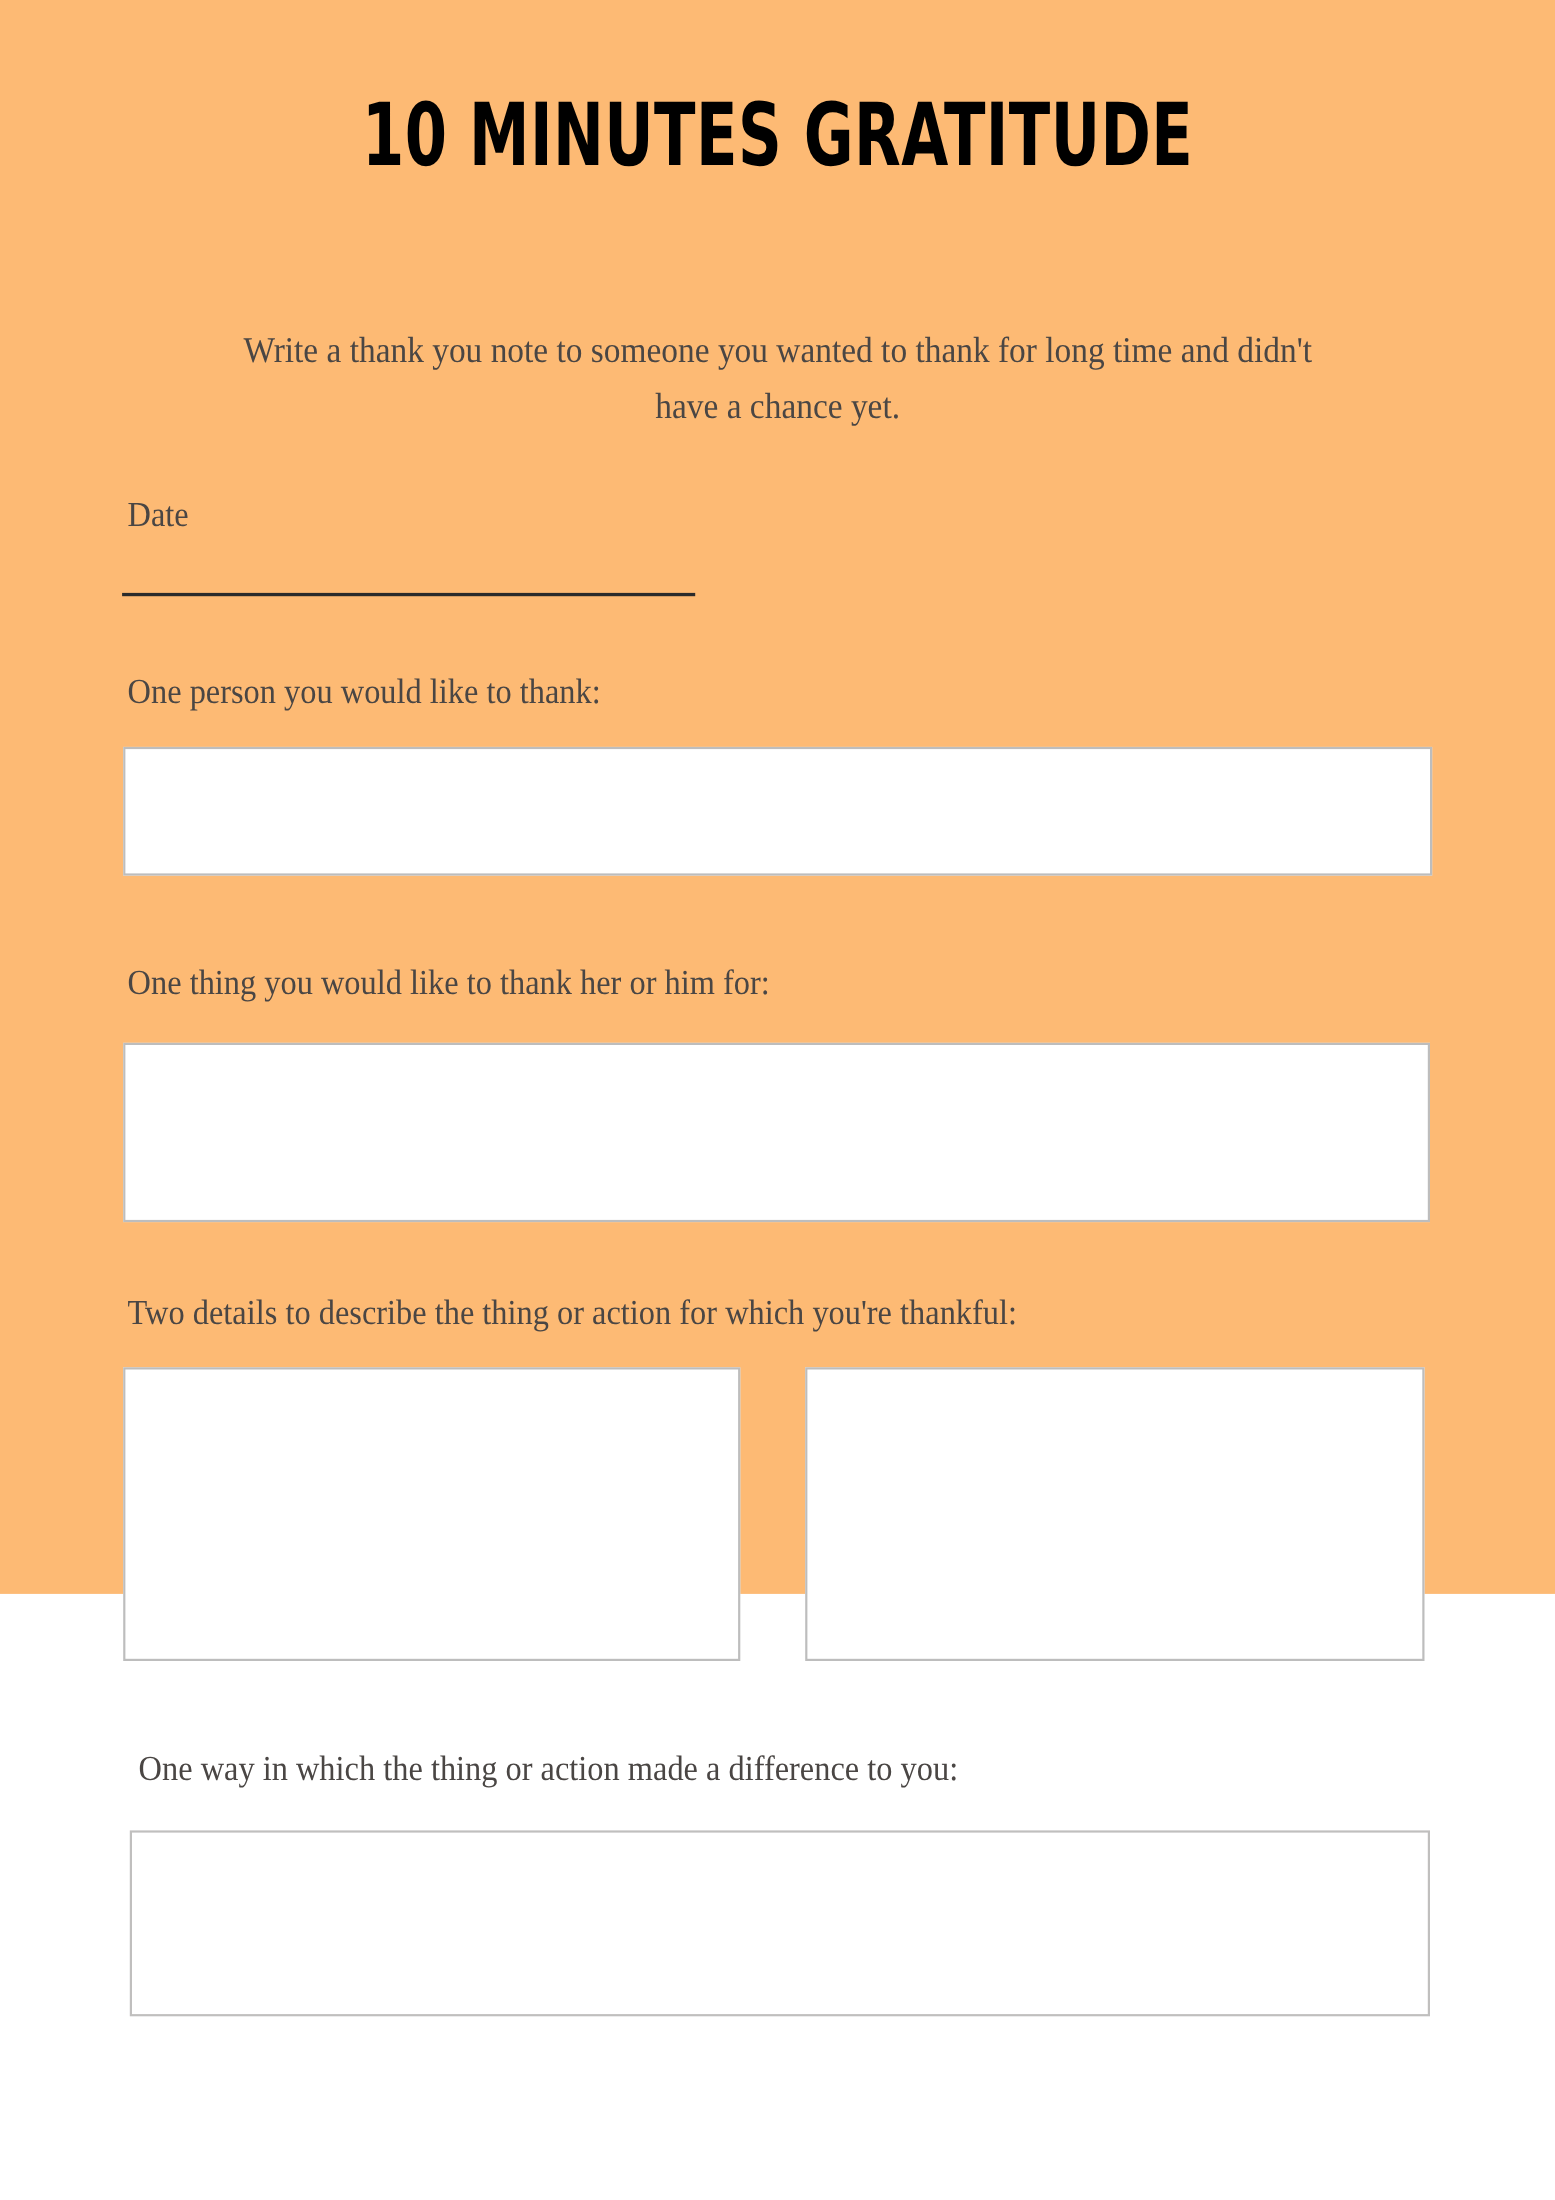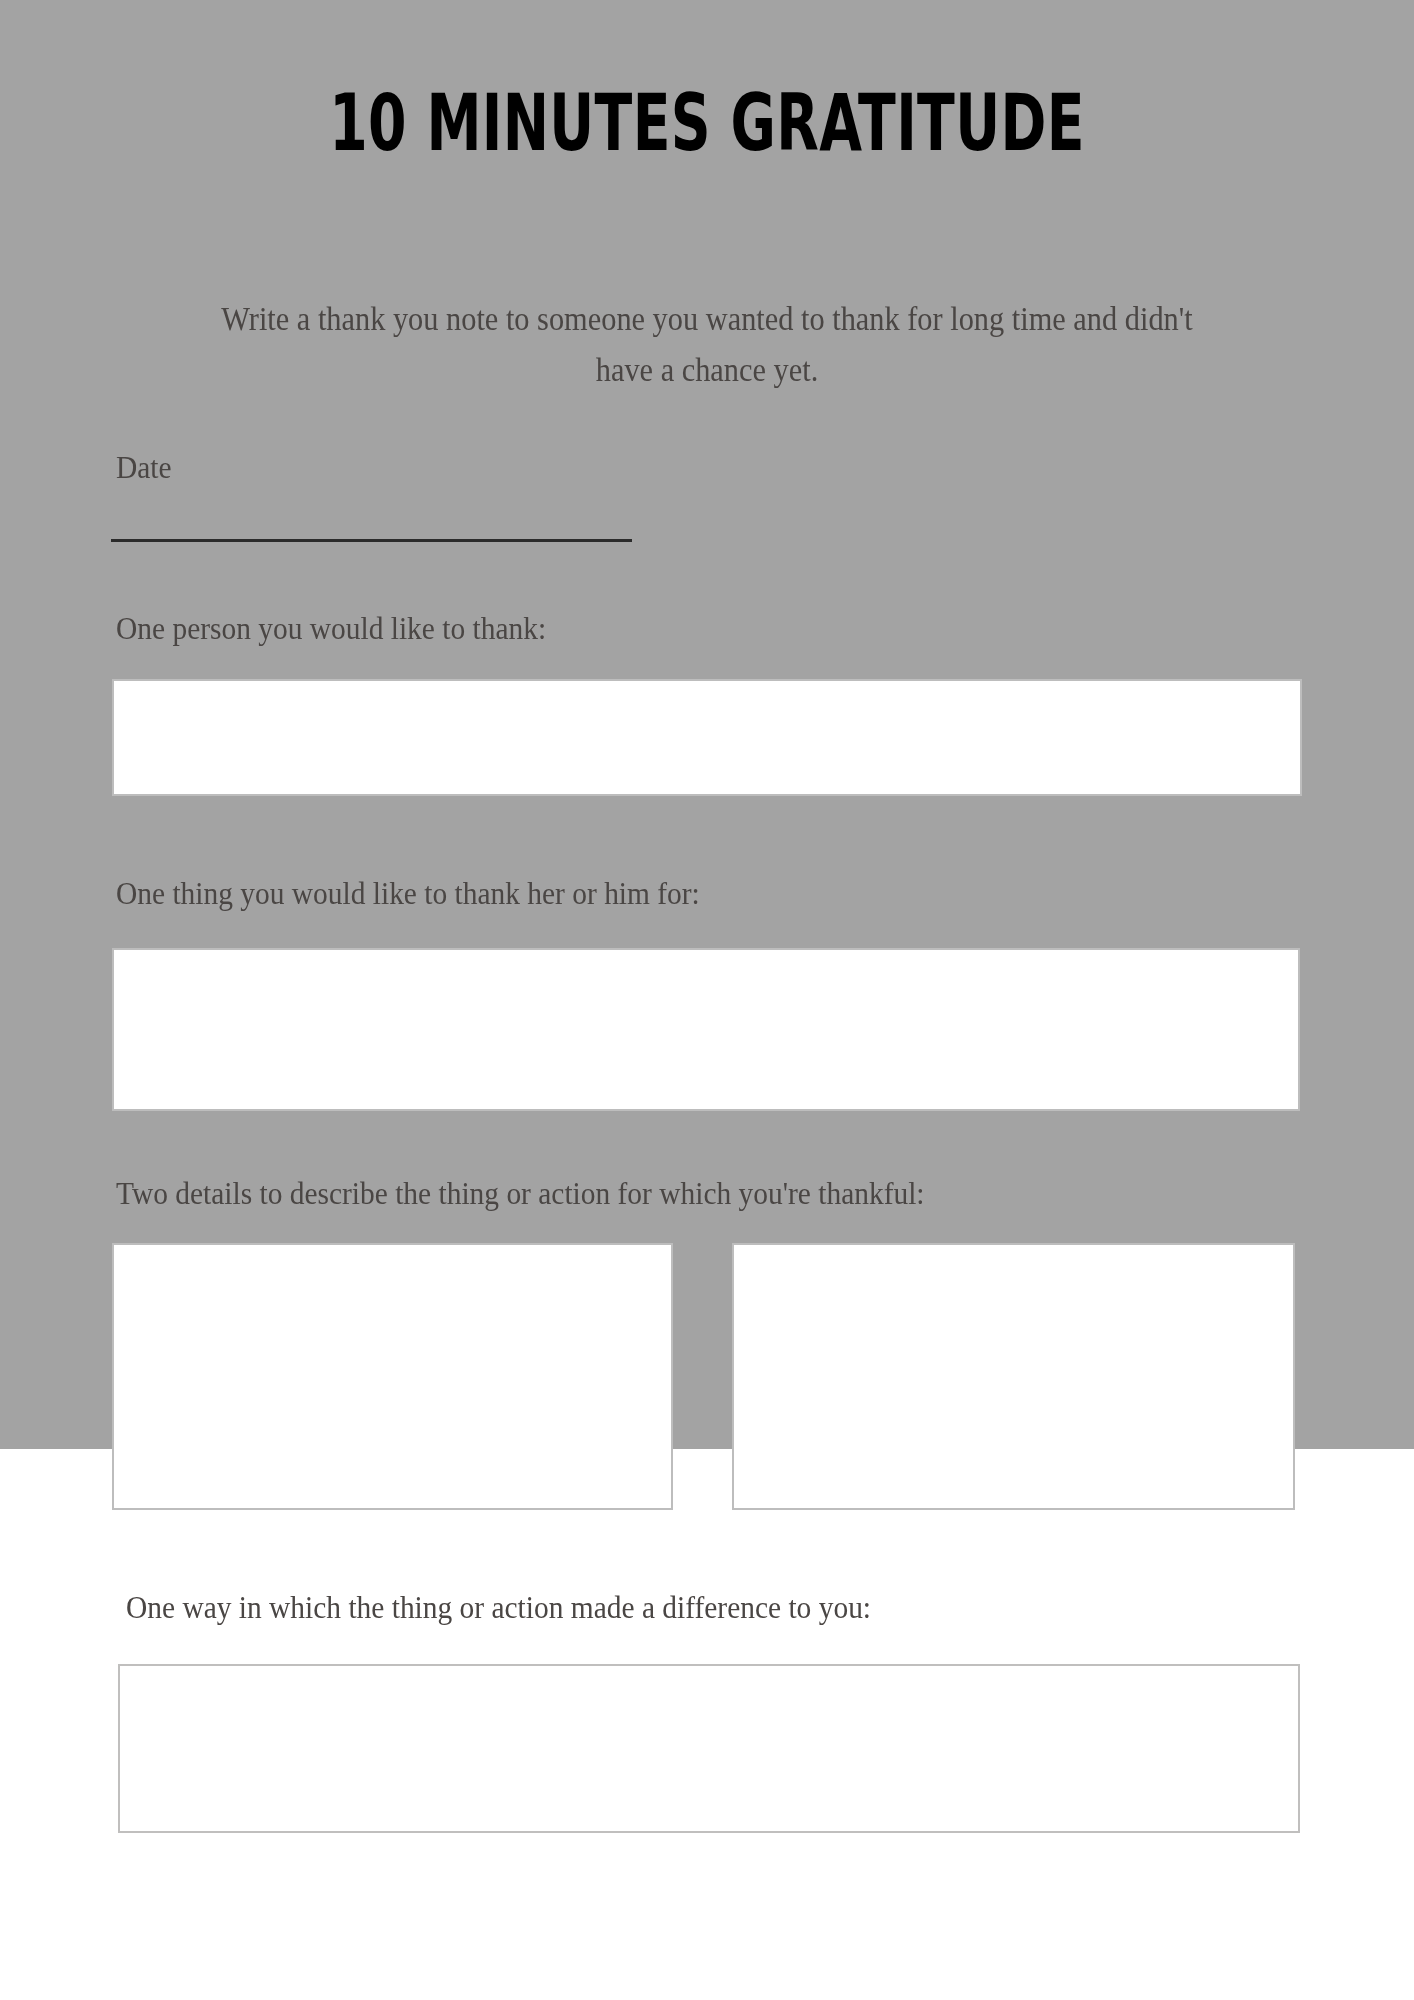--- a/index.html
+++ b/index.html
@@ -14,21 +14,21 @@
     font-family: "Liberation Serif", serif;
     position: relative;
     overflow: hidden;
   }
 
   .page {
     position: absolute;
     left: 0; top: 0;
     width: 1414px;
     height: 1449px;
-    background: #a3a3a3;
+    background: #fdba74;
   }
 
   
   .title {
     position: absolute;
     left: 0;
     top: 84px;
     width: 1414px;
     text-align: center;
     font-family: "DejaVu Sans", sans-serif;

